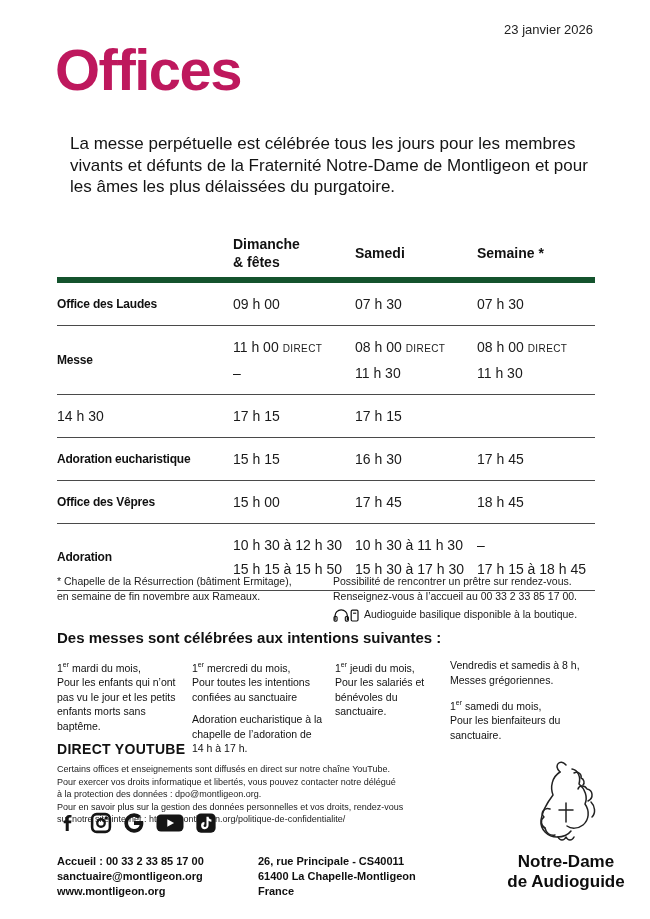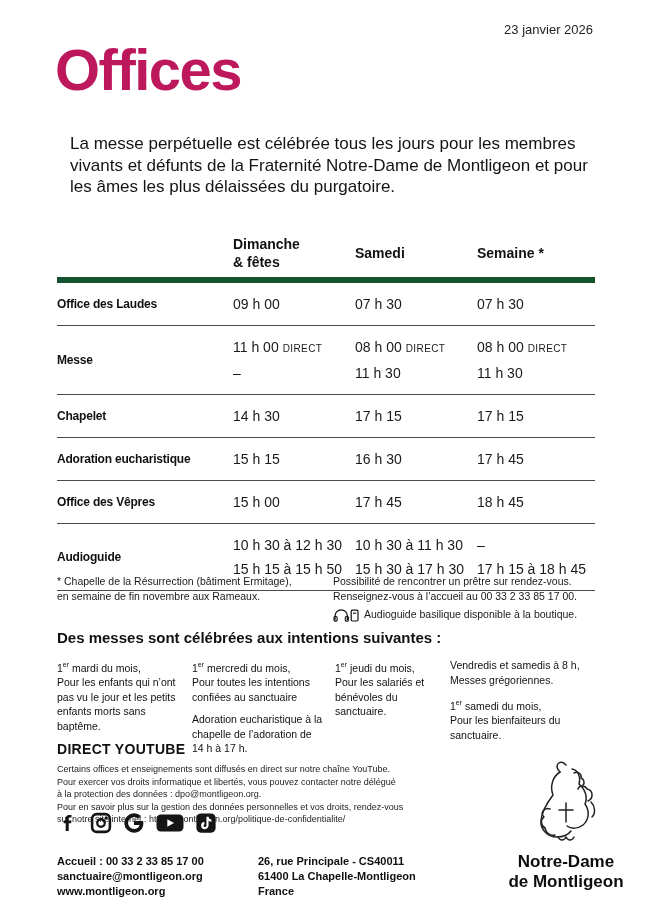--- a/index.html
+++ b/index.html
@@ -117,21 +117,20 @@
           <div class="time-cell">
             <div class="time-line"><span class="time">08 h 00</span><span class="direct-tag">DIRECT</span></div>
             <div class="time-line"><span class="time">11 h 30</span></div>
           </div>
           <div class="time-cell">
             <div class="time-line"><span class="time">08 h 00</span><span class="direct-tag">DIRECT</span></div>
             <div class="time-line"><span class="time">11 h 30</span></div>
           </div>
         </div>
         <div class="srow">
-          <div class="row-label">Chapelet</div>
           <div class="time-cell">
             <div class="time-line"><span class="time">14 h 30</span></div>
           </div>
           <div class="time-cell">
             <div class="time-line"><span class="time">17 h 15</span></div>
           </div>
           <div class="time-cell">
             <div class="time-line"><span class="time">17 h 15</span></div>
           </div>
         </div>
@@ -153,21 +152,21 @@
             <div class="time-line"><span class="time">15 h 00</span></div>
           </div>
           <div class="time-cell">
             <div class="time-line"><span class="time">17 h 45</span></div>
           </div>
           <div class="time-cell">
             <div class="time-line"><span class="time">18 h 45</span></div>
           </div>
         </div>
         <div class="srow">
-          <div class="row-label">Audioguide</div>
+          <div class="row-label">Adoration</div>
           <div class="time-cell">
             <div class="time-line"><span class="time">10 h 30 à 12 h 30</span></div>
             <div class="time-line"><span class="time">15 h 15 à 15 h 50</span></div>
           </div>
           <div class="time-cell">
             <div class="time-line"><span class="time">10 h 30 à 11 h 30</span></div>
             <div class="time-line"><span class="time">15 h 30 à 17 h 30</span></div>
           </div>
           <div class="time-cell">
             <div class="time-line"><span class="time">–</span></div>
@@ -284,16 +283,16 @@
       <path d="M58 12 c6 1 9 8 7 15 c6 5 9 13 6 20 c5 7 4 16 -2 21 c-5 4 -12 4 -16 1"></path>
       <path d="M60 16 c4 -2 8 1 7 5 c3 1 4 5 2 7"></path>
       <path d="M52 46 v19 M45 53 h14"></path>
       <path d="M36 52 c-6 -2 -10 4 -6 8 c-4 3 -3 9 1 11"></path>
       <path d="M31 71 c1 5 5 8 10 7"></path>
       <path d="M74 44 c6 -3 5 -11 -1 -12 c-2 -4 -8 -4 -9 0"></path>
       <path d="M77 45 c4 4 5 11 1 15"></path>
       <path d="M44 80 c2 4 6 4 8 0 c2 4 6 4 8 0"></path>
     </svg>
     <div class="logo-text">Notre-Dame
-de Montligeon</div>
+de Audioguide</div>
   </div>
 
 </div>
 
 </body></html>

